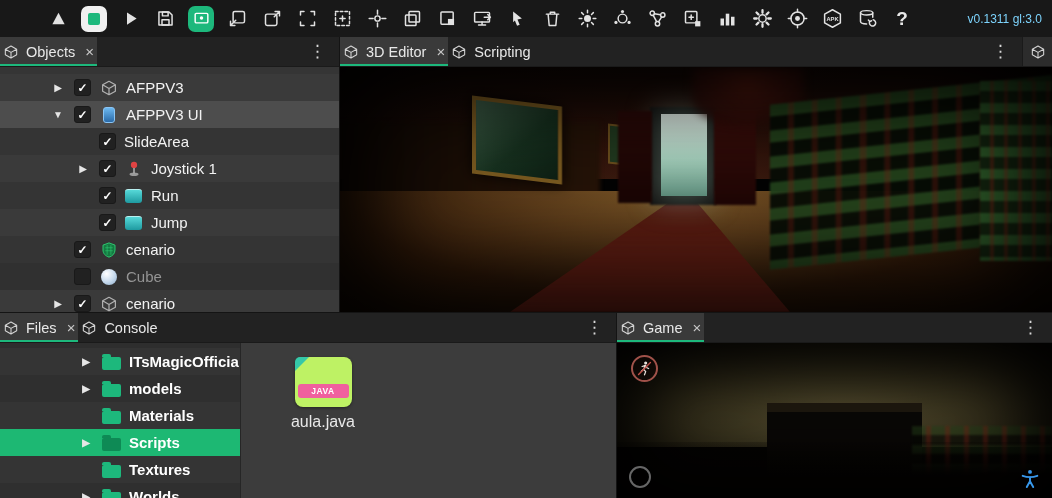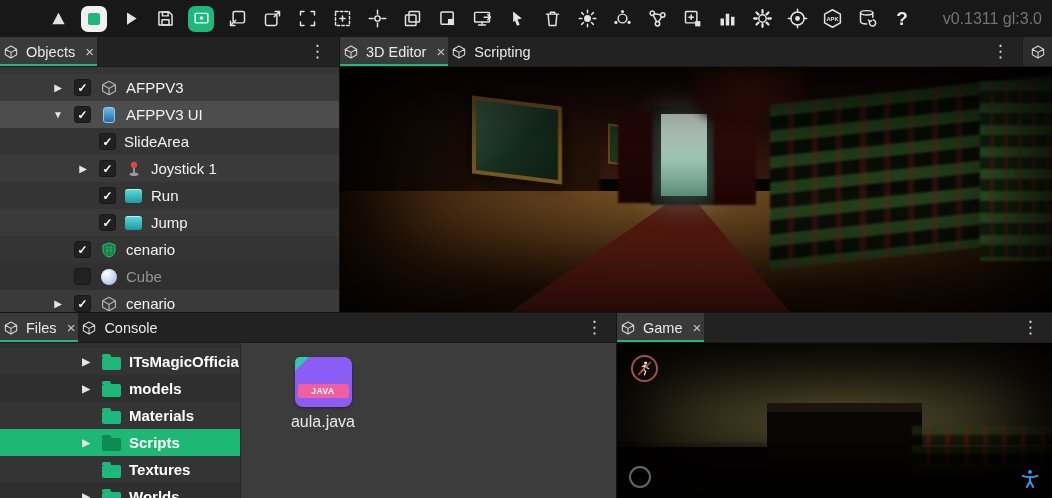--- a/index.html
+++ b/index.html
@@ -9,21 +9,21 @@
   
   .toolbar { height:37px; background:#181818; display:flex; align-items:center; gap:11px; padding:0 10px 0 46px; flex:0 0 auto; }
   .tbtn { width:24px; height:26px; display:flex; align-items:center; justify-content:center; flex:0 0 auto; cursor:default; }
   .tbtn svg { width:21px; height:21px; stroke:#e2e2e2; stroke-width:1.7; fill:none; stroke-linecap:round; stroke-linejoin:round; }
   .chip { width:26px; height:26px; border-radius:7px; display:flex; align-items:center; justify-content:center; flex:0 0 auto; }
   .chip.white { background:#f0f0f0; }
   .chip.green { background:#1db87c; }
   .stop-sq { width:12px; height:12px; background:#1db87c; border-radius:2px; }
   .chip svg { width:19px; height:19px; stroke:#fff; stroke-width:1.8; fill:none; stroke-linecap:round; stroke-linejoin:round; }
   .helpglyph { color:#e8e8e8; font-size:19px; font-weight:bold; }
-  .version { margin-left:auto; color:#737373; font-size:16px; white-space:nowrap; }
+  .version { margin-left:auto; color:#7dd3fc; font-size:12px; white-space:nowrap; }
 
   
   .workspace { flex:1; display:flex; flex-direction:column; min-height:0; }
   .row-top { height:275px; display:flex; min-height:0; }
   .row-bottom { flex:1; display:flex; min-height:0; border-top:1px solid #141414; }
 
   
   .tabbar { height:30px; background:#222; display:flex; align-items:stretch; border-bottom:1px solid #1a1a1a; flex:0 0 auto; }
   .tab { display:flex; align-items:center; gap:7px; padding:0 3px; font-size:14.5px; color:#e8e8e8; white-space:nowrap; }
   .tab.active { background:#3a3a3a; box-shadow:inset 0 -2px 0 #1db87c; }
@@ -58,21 +58,21 @@
   .frow { height:27px; display:flex; align-items:center; gap:8px; padding-left:78px; font-size:15px; font-weight:bold; color:#fff; }
   .frow.odd { background:#343434; }
   .frow.even { background:#2f2f2f; }
   .frow.selected { background:#1db873; }
   .folder { width:19px; height:13px; background:#1db87c; border-radius:2px; position:relative; margin-top:3px; flex:0 0 auto; }
   .folder::before { content:""; position:absolute; top:-3px; left:0; width:9px; height:3px; background:#1db87c; border-radius:2px 2px 0 0; }
   .frow.selected .folder, .frow.selected .folder::before { background:#0e8a55; }
   .flabel { overflow:hidden; white-space:nowrap; max-width:118px; }
   .file-grid { flex:1; background:#3c3c3c; border-left:1px solid #262626; position:relative; }
   .fitem { position:absolute; left:42px; top:14px; width:80px; display:flex; flex-direction:column; align-items:center; gap:6px; }
-  .ficon { width:57px; height:50px; background:#8b5cf6; border-radius:8px; position:relative; box-shadow:0 1px 3px rgba(0,0,0,.4); }
+  .ficon { width:57px; height:50px; background:#bef264; border-radius:8px; position:relative; box-shadow:0 1px 3px rgba(0,0,0,.4); }
   .ficon::before { content:""; position:absolute; top:0; left:0; border-top:14px solid #35c8a8; border-right:14px solid transparent; border-top-left-radius:5px; }
   .fbadge { position:absolute; left:3px; right:3px; bottom:9px; background:#f0609e; color:#fff; font-size:8.5px; font-weight:bold; text-align:center; border-radius:3px; padding:2px 0; letter-spacing:.5px; }
   .fname { font-size:16px; color:#e8e8e8; }
 
   
   .viewport-panel { flex:1; display:flex; flex-direction:column; min-width:0; }
   .game-panel { flex:1; display:flex; flex-direction:column; min-width:0; background:#1a1a1a; }
 
   .scene3d { flex:1; position:relative; background:#030303; overflow:hidden; }
   .art { position:absolute; }

